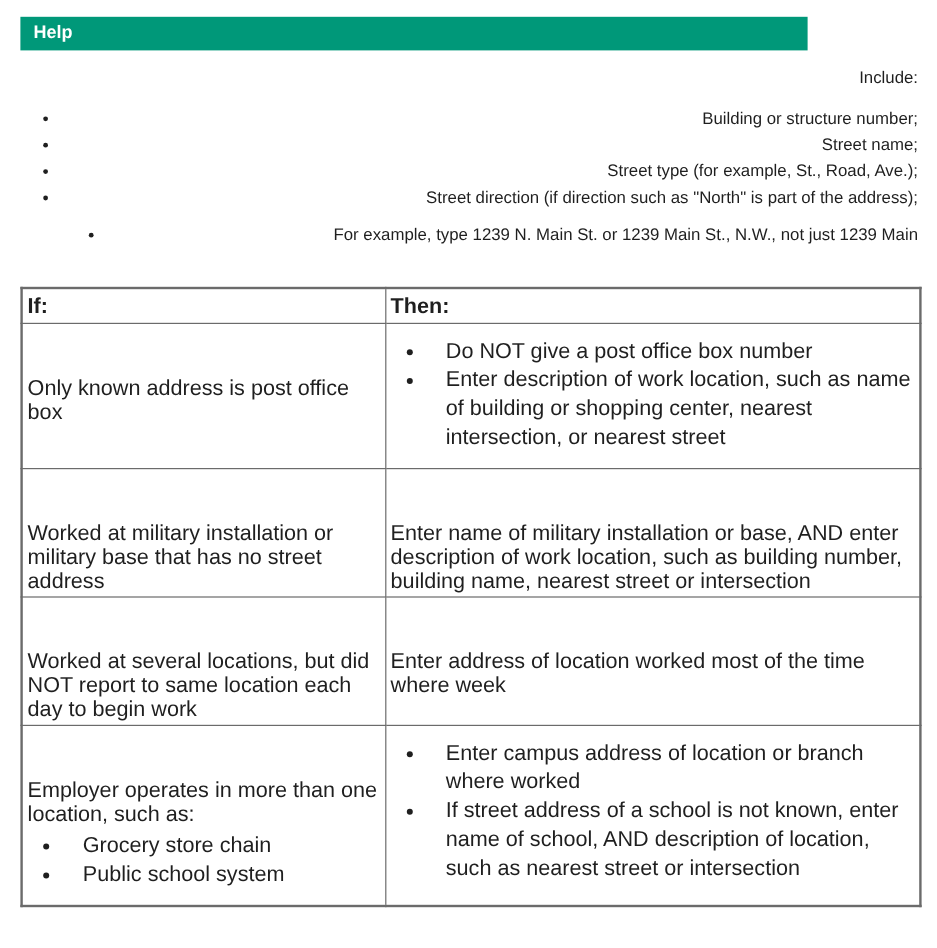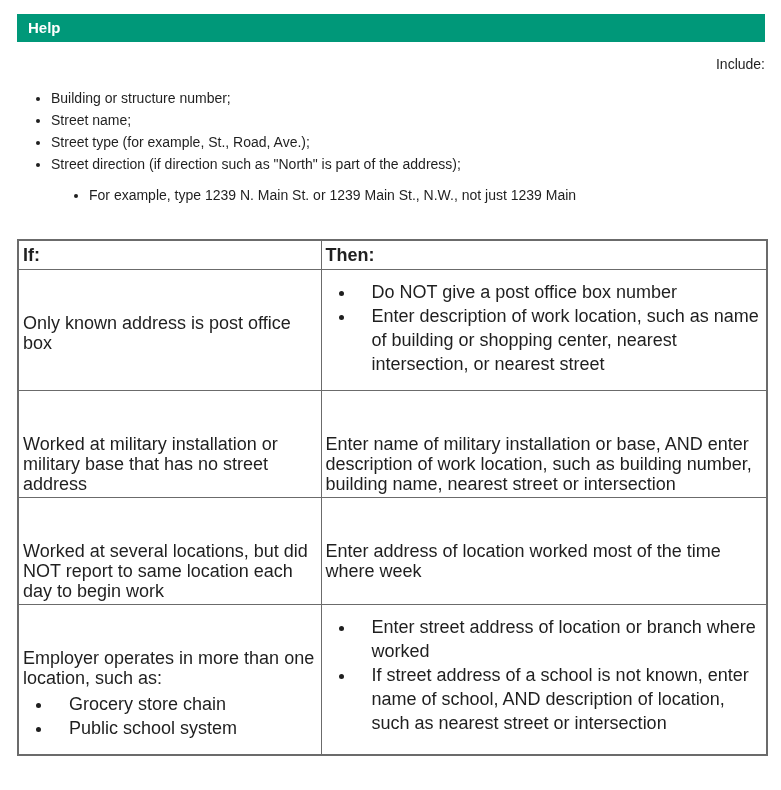--- a/index.html
+++ b/index.html
@@ -14,21 +14,21 @@
   body {
     font-family: "Liberation Sans", sans-serif;
     color: var(--text-color);
     width: 781px;
     height: 790px;
     overflow: hidden;
   }
   .page { padding: 14px 16px 0 17px; }
 
   .header-bar {
-    width: 748px;
+    width: 656px;
     height: 28px;
     background: var(--header-bg);
     color: var(--header-fg);
     font-size: 15px;
     font-weight: bold;
     line-height: 28px;
     padding-left: 11px;
   }
 
   .intro {
@@ -37,21 +37,21 @@
     line-height: 18px;
     text-align: right;
   }
 
   ul.include-list {
     margin: 14px 0 0 0;
     padding-left: 34px;
     font-size: 14px;
     list-style: disc;
   }
-  ul.include-list > li { line-height: 22px; }
+  ul.include-list > li { line-height: 22px; text-align: right; }
   ul.sub-list {
     margin: 9px 0 0 0;
     padding-left: 38px;
     list-style: disc;
   }
   ul.sub-list > li { line-height: 22px; }
 
   table.if-then {
     margin-top: 33px;
     width: 749px;
@@ -157,21 +157,21 @@
         <tr>
           <td>
             <div class="cell-text">Employer operates in more than one location, such as:</div>
             <ul class="cell-list">
               <li>Grocery store chain</li>
               <li>Public school system</li>
             </ul>
           </td>
           <td>
             <ul class="cell-list">
-              <li>Enter street address of location or branch where worked</li>
+              <li>Enter campus address of location or branch where worked</li>
               <li>If street address of a school is not known, enter name of school, AND description of location, such as nearest street or intersection</li>
             </ul>
           </td>
         </tr>
       </tbody>
   </table>
 
 
 </div>
 

